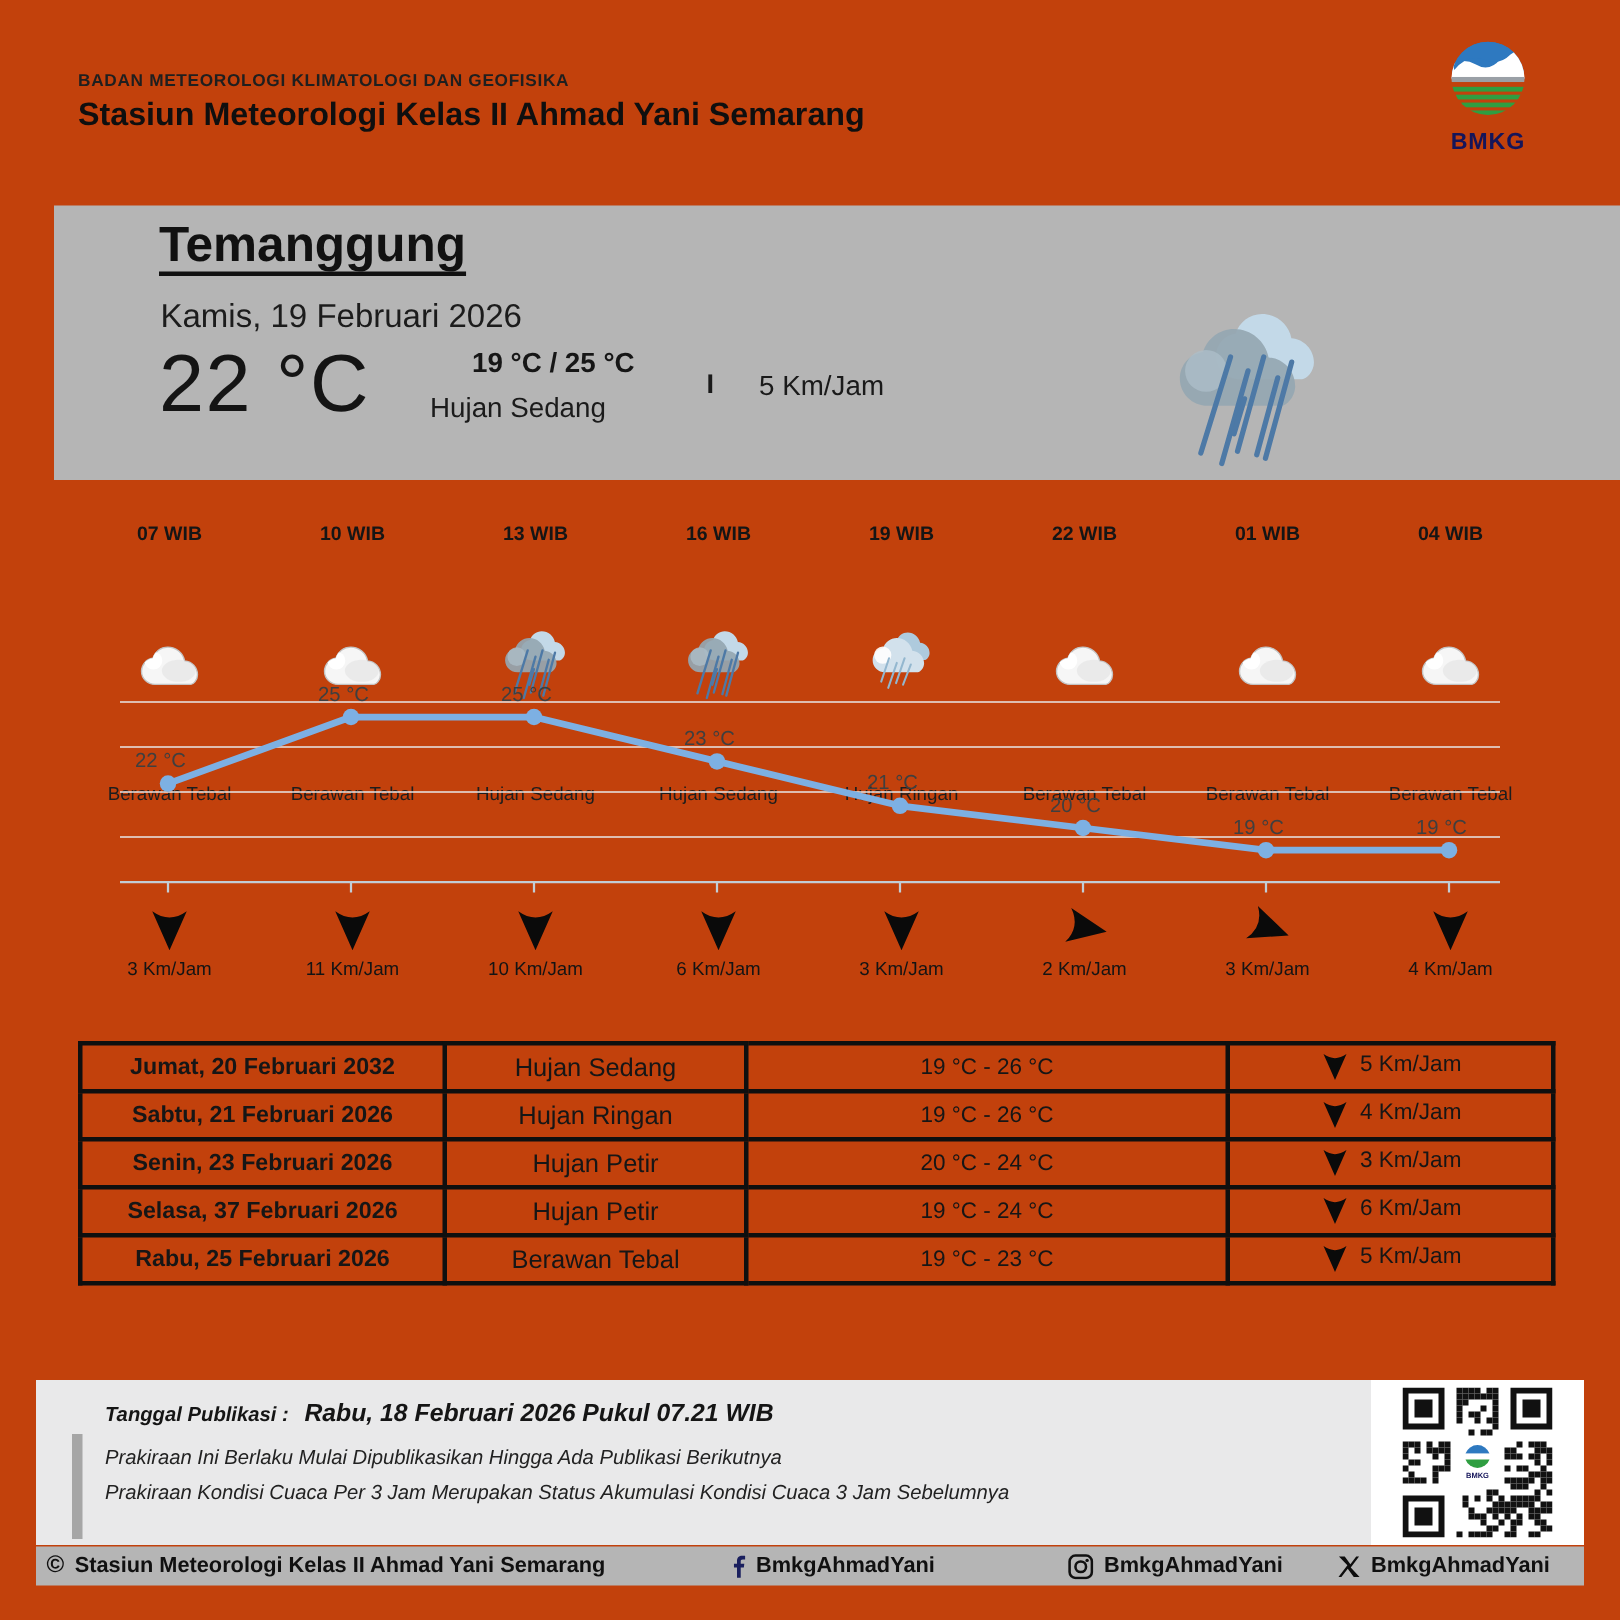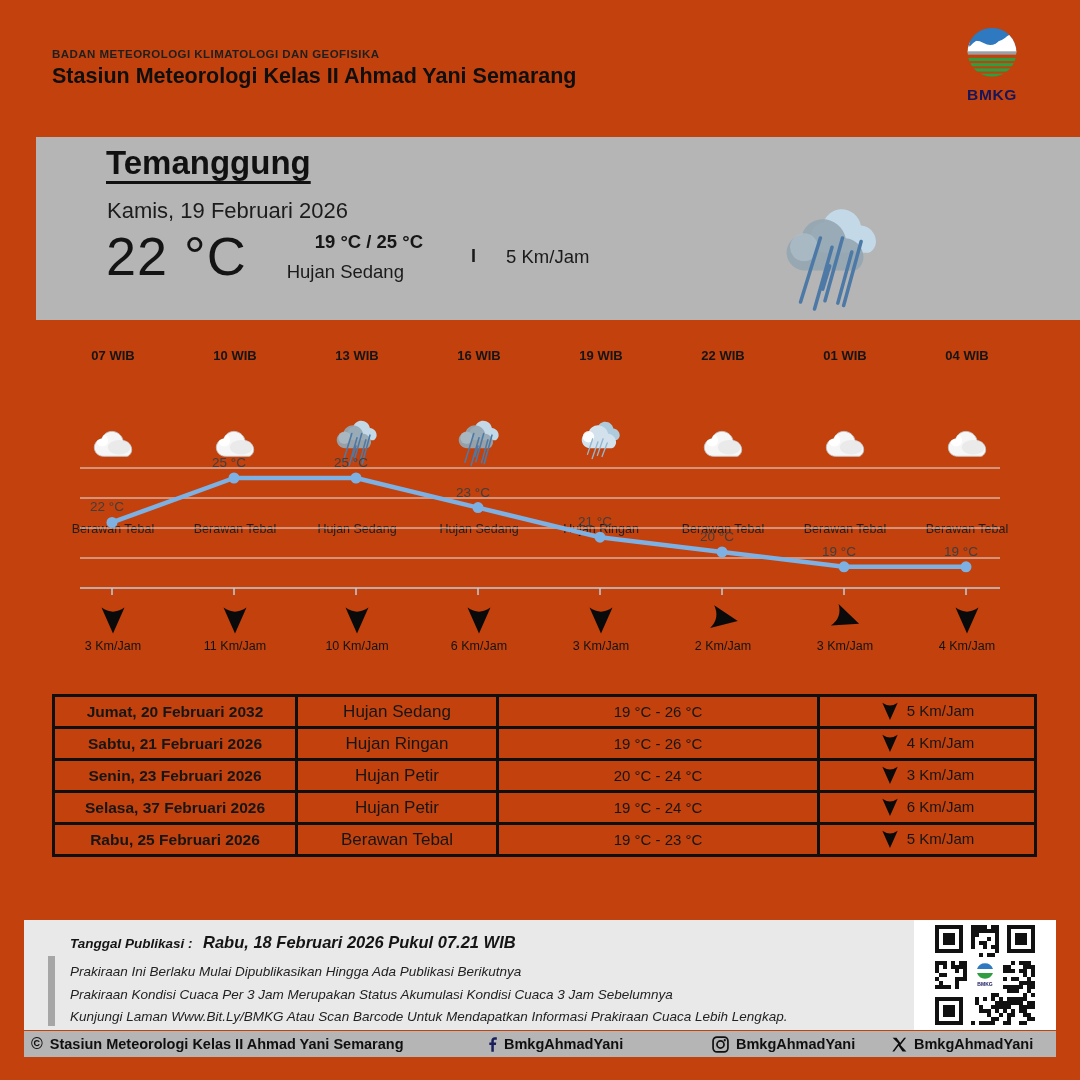--- a/index.html
+++ b/index.html
@@ -420,21 +420,20 @@
 
   <div class="footer">
     <div class="pub">
       <span class="pub-label">Tanggal Publikasi :</span>
       <span class="pub-value">Rabu, 18 Februari 2026 Pukul 07.21 WIB</span>
     </div>
     <div class="accent"></div>
     <div class="notes">
       <div>Prakiraan Ini Berlaku Mulai Dipublikasikan Hingga Ada Publikasi Berikutnya</div>
       <div>Prakiraan Kondisi Cuaca Per 3 Jam Merupakan Status Akumulasi Kondisi Cuaca 3 Jam Sebelumnya</div>
-      <div>Kunjungi Laman Www.Bit.Ly/BMKG Atau Scan Barcode Untuk Mendapatkan Informasi Prakiraan Cuaca Lebih Lengkap.</div>
     </div>
     <div class="qr-box">
       <svg id="qr" viewBox="0 0 100 100">
           <rect x="0" y="36" width="4" height="4" fill="#111"></rect>
           <rect x="0" y="40" width="4" height="4" fill="#111"></rect>
           <rect x="0" y="44" width="4" height="4" fill="#111"></rect>
           <rect x="0" y="52" width="4" height="4" fill="#111"></rect>
           <rect x="0" y="60" width="4" height="4" fill="#111"></rect>
           <rect x="4" y="36" width="4" height="4" fill="#111"></rect>
           <rect x="4" y="48" width="4" height="4" fill="#111"></rect>

